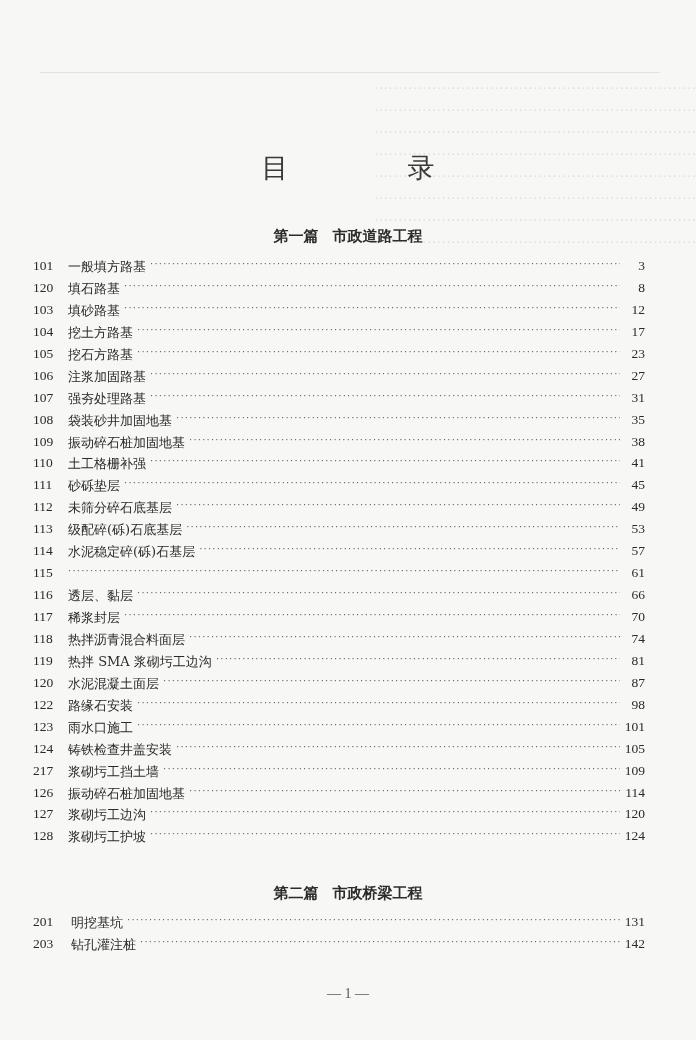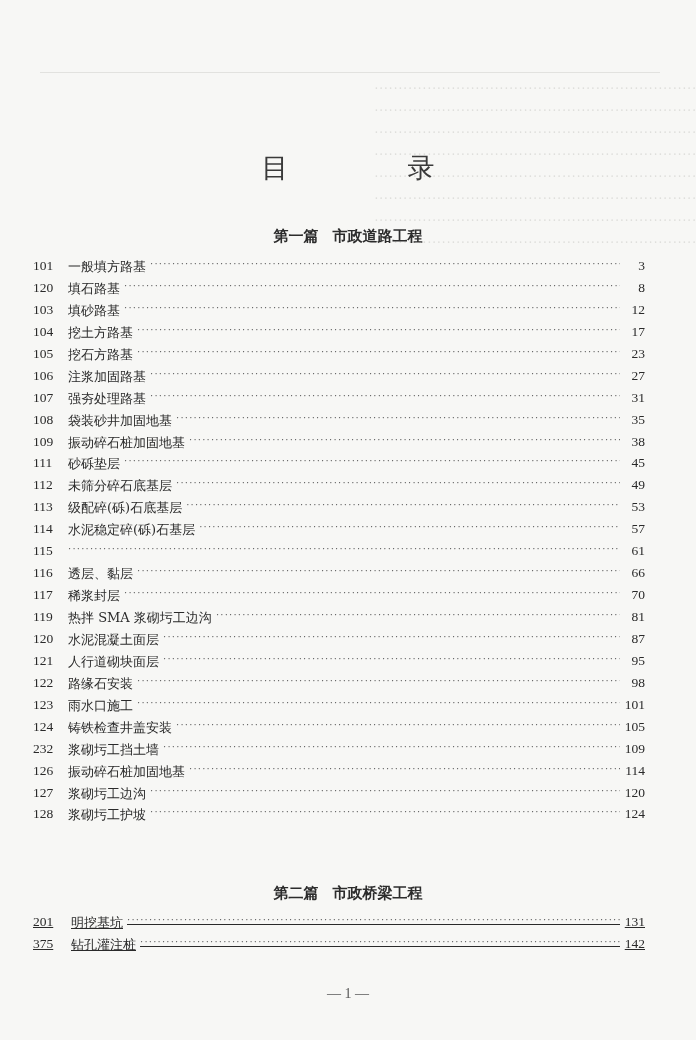--- a/index.html
+++ b/index.html
@@ -151,20 +151,26 @@
         <span class="dots"></span>
         <span class="page-no">35</span>
       </div>
     <div class="toc-row">
         <span class="num">109</span>
         <span class="label">振动碎石桩加固地基</span>
         <span class="dots"></span>
         <span class="page-no">38</span>
       </div>
     <div class="toc-row">
+        <span class="num">110</span>
+        <span class="label">土工格栅补强</span>
+        <span class="dots"></span>
+        <span class="page-no">41</span>
+      </div>
+    <div class="toc-row">
         <span class="num">111</span>
         <span class="label">砂砾垫层</span>
         <span class="dots"></span>
         <span class="page-no">45</span>
       </div>
     <div class="toc-row">
         <span class="num">112</span>
         <span class="label">未筛分碎石底基层</span>
         <span class="dots"></span>
         <span class="page-no">49</span>
@@ -192,57 +198,57 @@
         <span class="dots"></span>
         <span class="page-no">66</span>
       </div>
     <div class="toc-row">
         <span class="num">117</span>
         <span class="label">稀浆封层</span>
         <span class="dots"></span>
         <span class="page-no">70</span>
       </div>
     <div class="toc-row">
+        <span class="num">118</span>
+        <span class="label">热拌沥青混合料面层</span>
+        <span class="dots"></span>
+        <span class="page-no">74</span>
+      </div>
+    <div class="toc-row">
         <span class="num">119</span>
         <span class="label">热拌 SMA 浆砌圬工边沟</span>
         <span class="dots"></span>
         <span class="page-no">81</span>
       </div>
     <div class="toc-row">
         <span class="num">120</span>
         <span class="label">水泥混凝土面层</span>
         <span class="dots"></span>
         <span class="page-no">87</span>
       </div>
     <div class="toc-row">
-        <span class="num">121</span>
-        <span class="label">人行道砌块面层</span>
-        <span class="dots"></span>
-        <span class="page-no">95</span>
-      </div>
-    <div class="toc-row">
         <span class="num">122</span>
         <span class="label">路缘石安装</span>
         <span class="dots"></span>
         <span class="page-no">98</span>
       </div>
     <div class="toc-row">
         <span class="num">123</span>
         <span class="label">雨水口施工</span>
         <span class="dots"></span>
         <span class="page-no">101</span>
       </div>
     <div class="toc-row">
         <span class="num">124</span>
         <span class="label">铸铁检查井盖安装</span>
         <span class="dots"></span>
         <span class="page-no">105</span>
       </div>
     <div class="toc-row">
-        <span class="num">232</span>
+        <span class="num">217</span>
         <span class="label">浆砌圬工挡土墙</span>
         <span class="dots"></span>
         <span class="page-no">109</span>
       </div>
     <div class="toc-row">
         <span class="num">126</span>
         <span class="label">振动碎石桩加固地基</span>
         <span class="dots"></span>
         <span class="page-no">114</span>
       </div>
@@ -257,29 +263,29 @@
         <span class="label">浆砌圬工护坡</span>
         <span class="dots"></span>
         <span class="page-no">124</span>
       </div>
   </div>
 
   <div class="part-heading" style="top:884px;">
     <span class="part-no">第二篇</span><span>市政桥梁工程</span>
   </div>
 
-  <div class="toc toc2" style="top:914px;text-decoration:underline;">
+  <div class="toc toc2" style="top:914px;">
     <div class="toc-row">
         <span class="num">201</span>
         <span class="label">明挖基坑</span>
         <span class="dots"></span>
         <span class="page-no">131</span>
       </div>
     <div class="toc-row">
-        <span class="num">375</span>
+        <span class="num">203</span>
         <span class="label">钻孔灌注桩</span>
         <span class="dots"></span>
         <span class="page-no">142</span>
       </div>
   </div>
 
   <div class="page-number">— 1 —</div>
 </div>
 
 </body></html>

